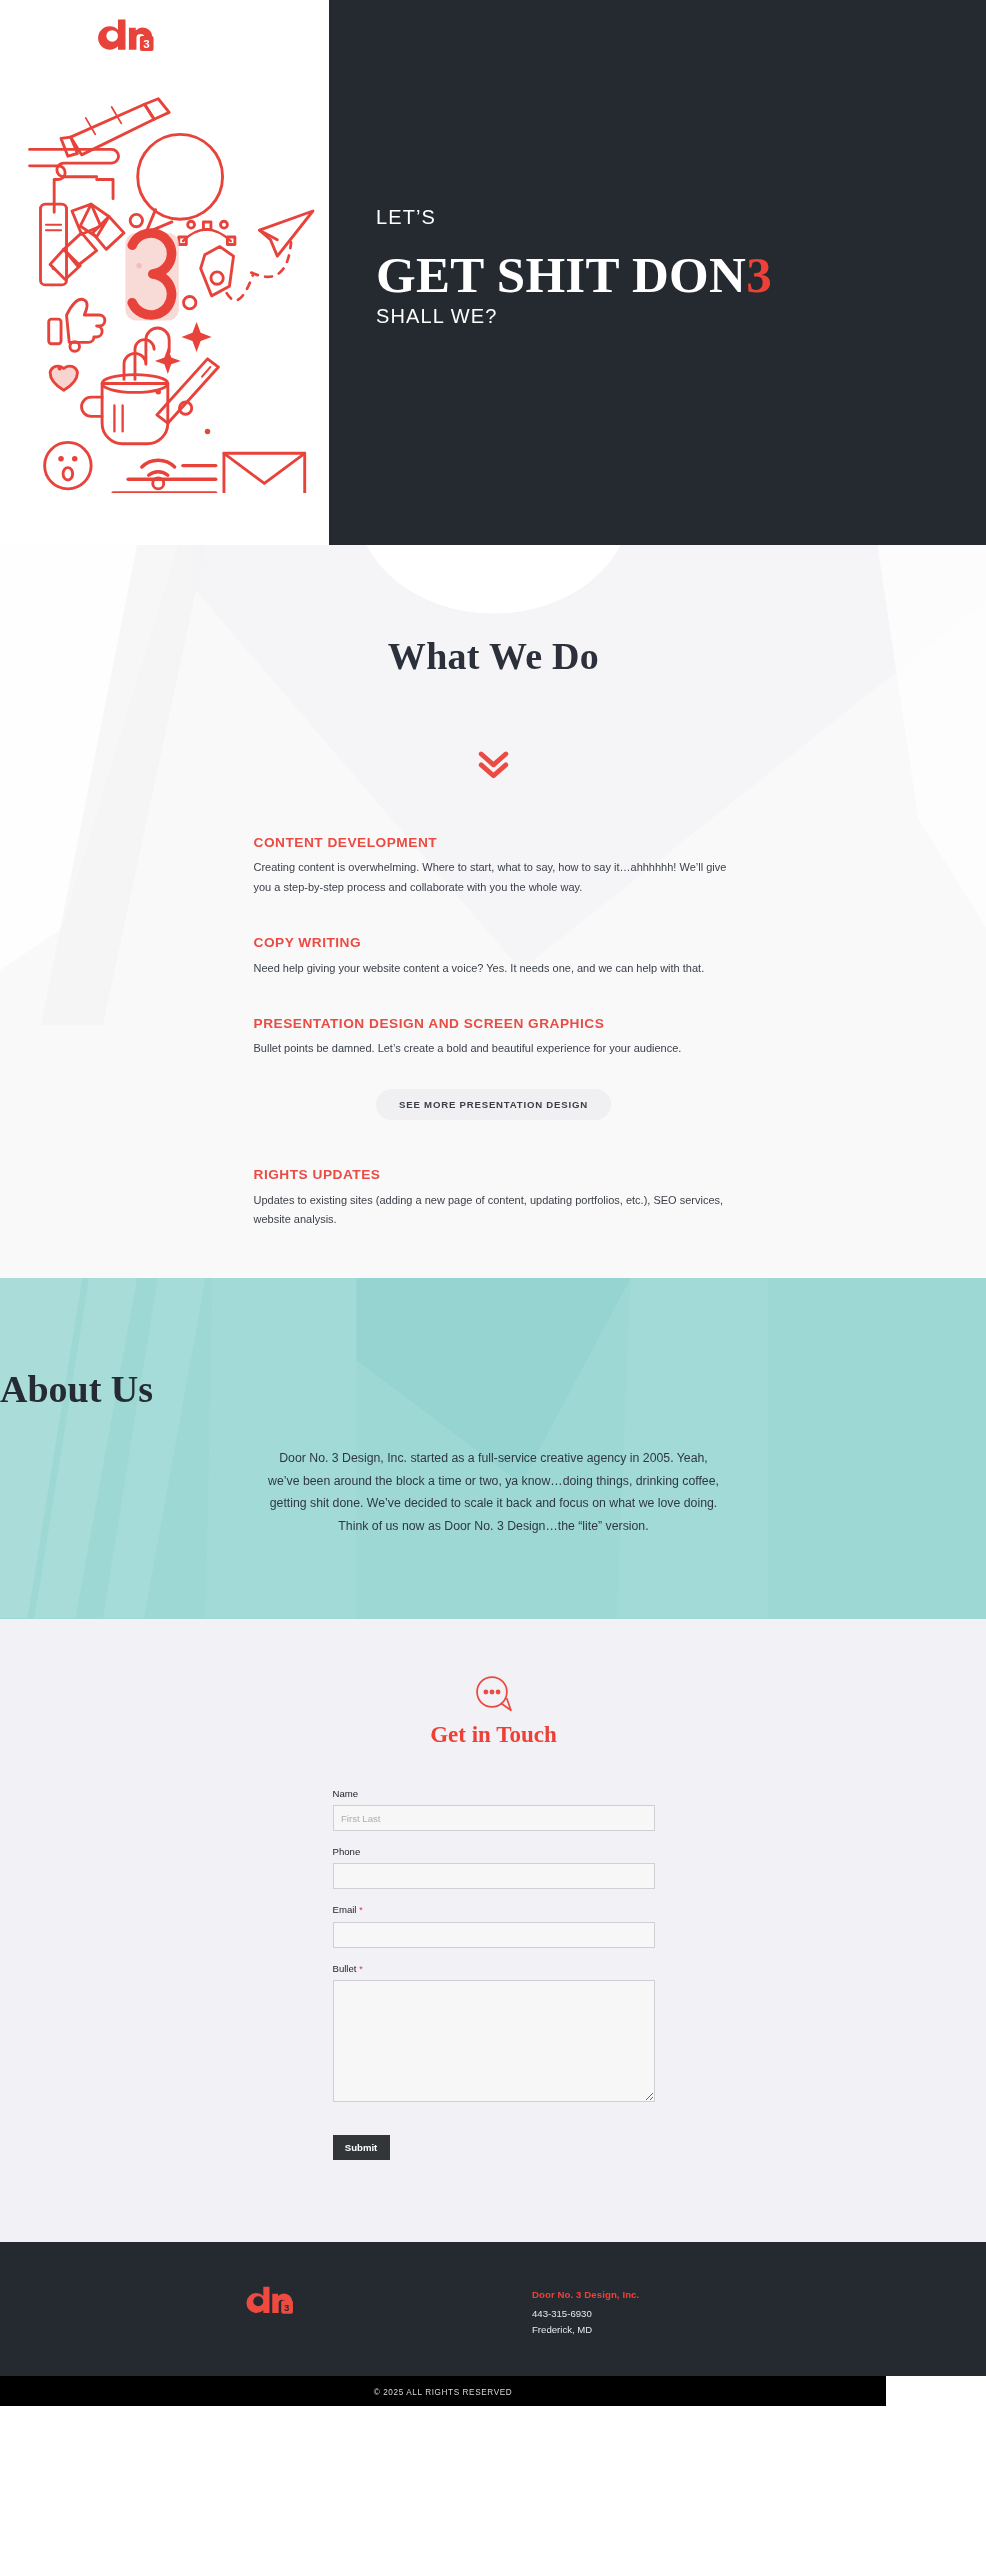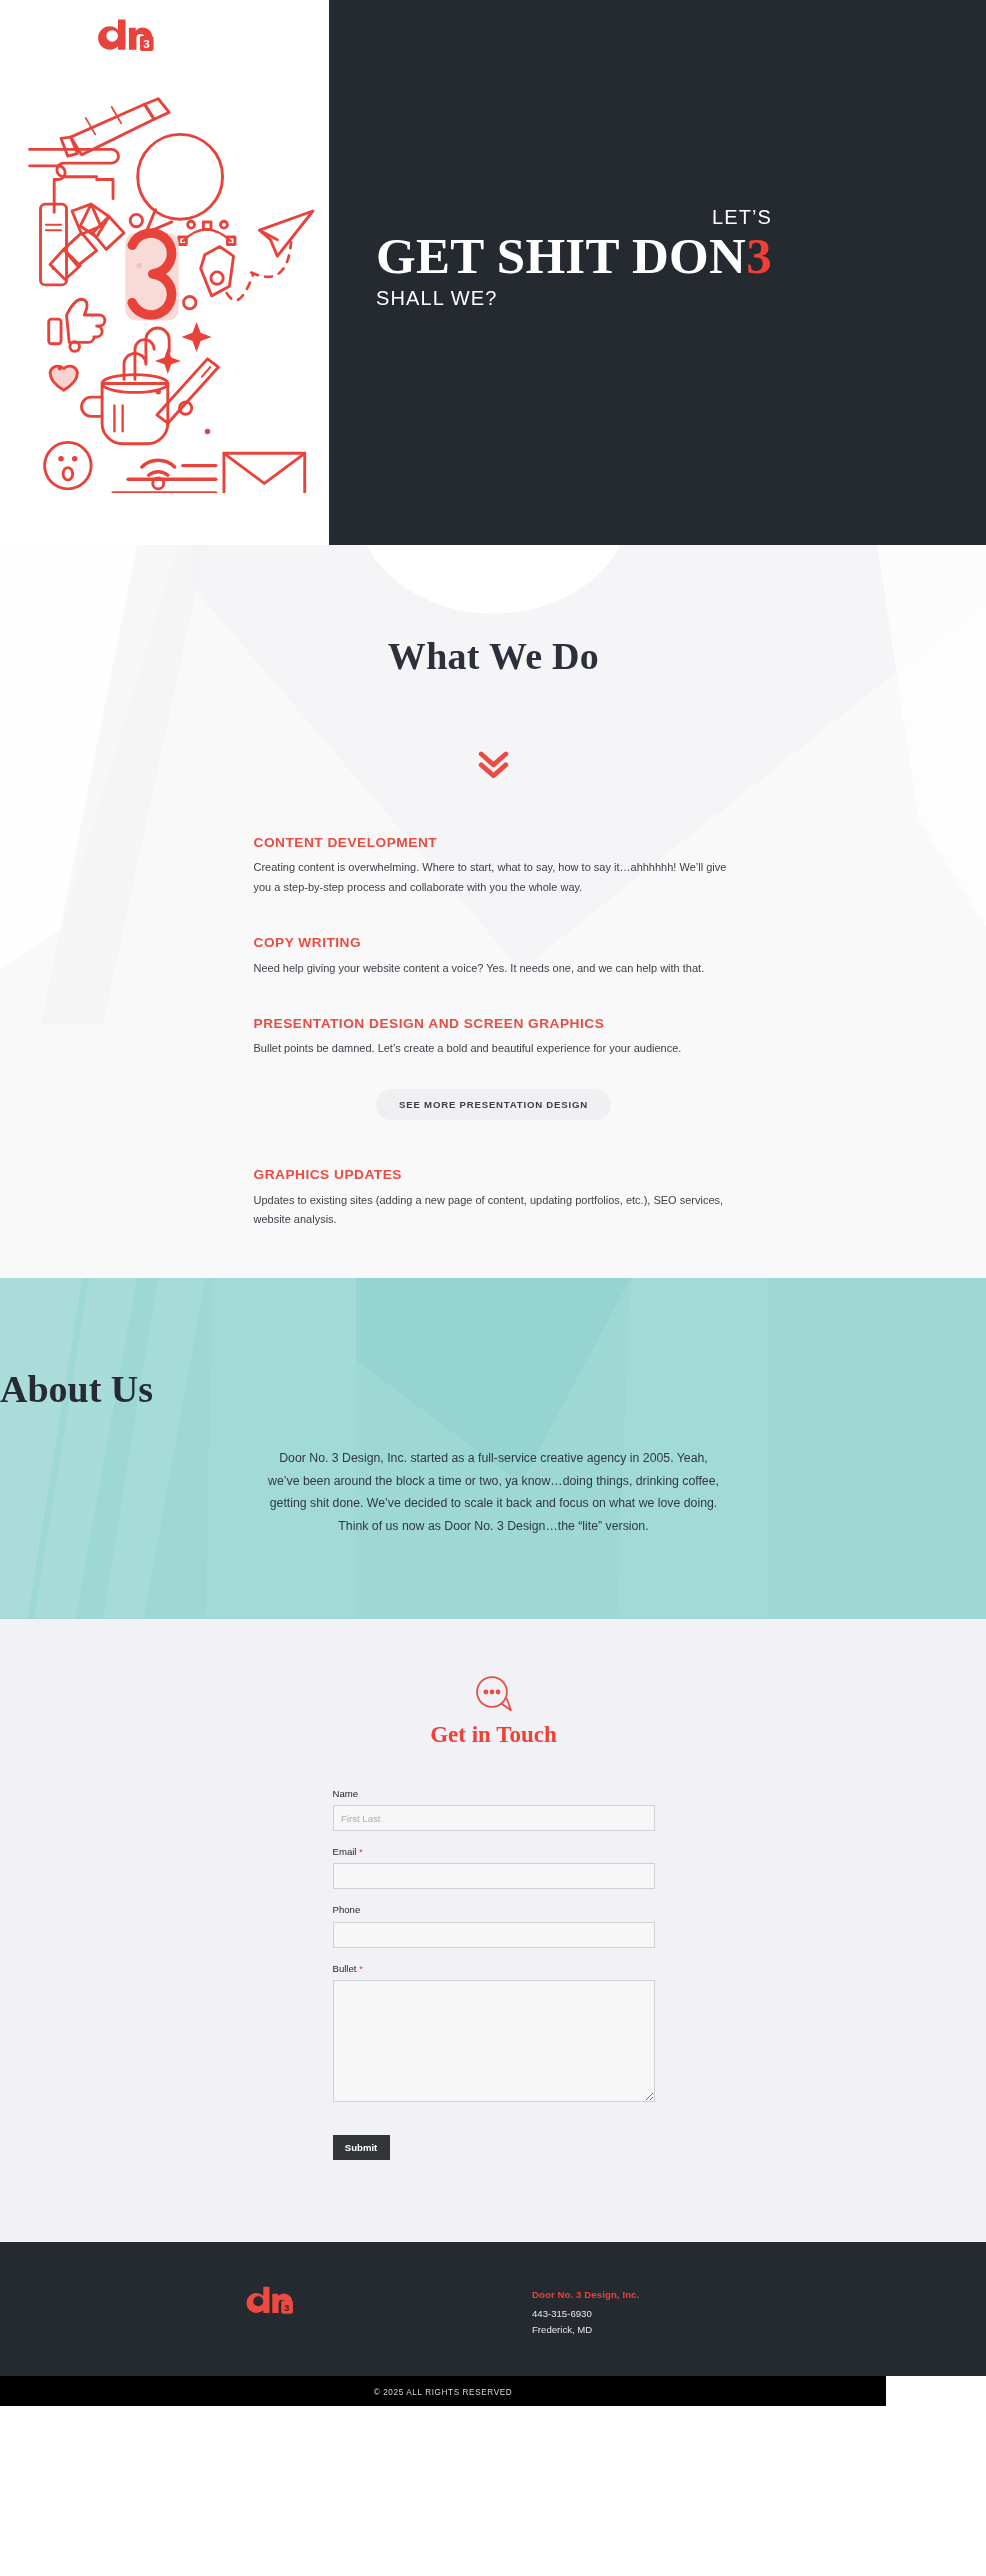--- a/index.html
+++ b/index.html
@@ -44,21 +44,21 @@
     z-index: 6;
     color: #ffffff;
   }
   .hero-eyebrow, .hero-sub {
     font-family: "Liberation Sans", sans-serif;
     font-size: 20px;
     letter-spacing: 1.1px;
     font-weight: 400;
     color: #ffffff;
   }
-  .hero-eyebrow { margin-bottom: 1px; text-align: right; }
+  .hero-eyebrow { margin-bottom: 20px; }
   .hero-title {
     font-family: "Liberation Serif", serif;
     font-size: 51px;
     line-height: 1.02;
     font-weight: 700;
     letter-spacing: 0.3px;
     color: #ffffff;
     margin: 1.4px 0 4.1px;
     white-space: nowrap;
   }
@@ -417,21 +417,21 @@
         <div class="service-body">Need help giving your website content a voice? Yes. It needs one, and we can help with that.</div>
       </div>
 
       <div class="service service-presentation">
         <div class="service-title">PRESENTATION DESIGN AND SCREEN GRAPHICS</div>
         <div class="service-body">Bullet points be damned. Let’s create a bold and beautiful experience for your audience.</div>
         <button class="pill-btn">SEE MORE PRESENTATION DESIGN</button>
       </div>
 
       <div class="service">
-        <div class="service-title">GRAPHICS UPDATES</div>
+        <div class="service-title">RIGHTS UPDATES</div>
         <div class="service-body">Updates to existing sites (adding a new page of content, updating portfolios, etc.), SEO services, website analysis.</div>
       </div>
     </div>
   </div>
 </section>
 
 <section class="about">
   <svg class="about-deco" viewBox="0 0 1440 497" preserveAspectRatio="none">
     <path d="M0 0 L120 0 L40 497 L0 497 Z" fill="#ffffff" opacity="0.13"></path>
     <path d="M130 0 L200 0 L110 497 L50 497 Z" fill="#ffffff" opacity="0.10"></path>
@@ -460,26 +460,26 @@
   </svg>
   <h2 class="contact-heading">Get in Touch</h2>
 
   <form class="form">
     <div class="field">
       <label class="field-label"><span>Name</span> <span class="req"></span></label>
       <input class="text-input" type="text" placeholder="First Last" style="">
     </div>
 
     <div class="field">
-      <label class="field-label"><span>Email</span> <span class="req">*</span></label>
+      <label class="field-label"><span>Phone</span> <span class="req"></span></label>
       <input class="text-input" type="text" placeholder="" style="">
     </div>
 
     <div class="field">
-      <label class="field-label"><span>Phone</span> <span class="req"></span></label>
+      <label class="field-label"><span>Email</span> <span class="req">*</span></label>
       <input class="text-input" type="text" placeholder="" style="">
     </div>
 
     <div class="field">
       <label class="field-label"><span>Bullet</span> <span class="req">*</span></label>
       <textarea class="text-area" placeholder="" style=""></textarea>
     </div>
 
     <button class="submit-btn" type="submit">Submit</button>
   </form>

